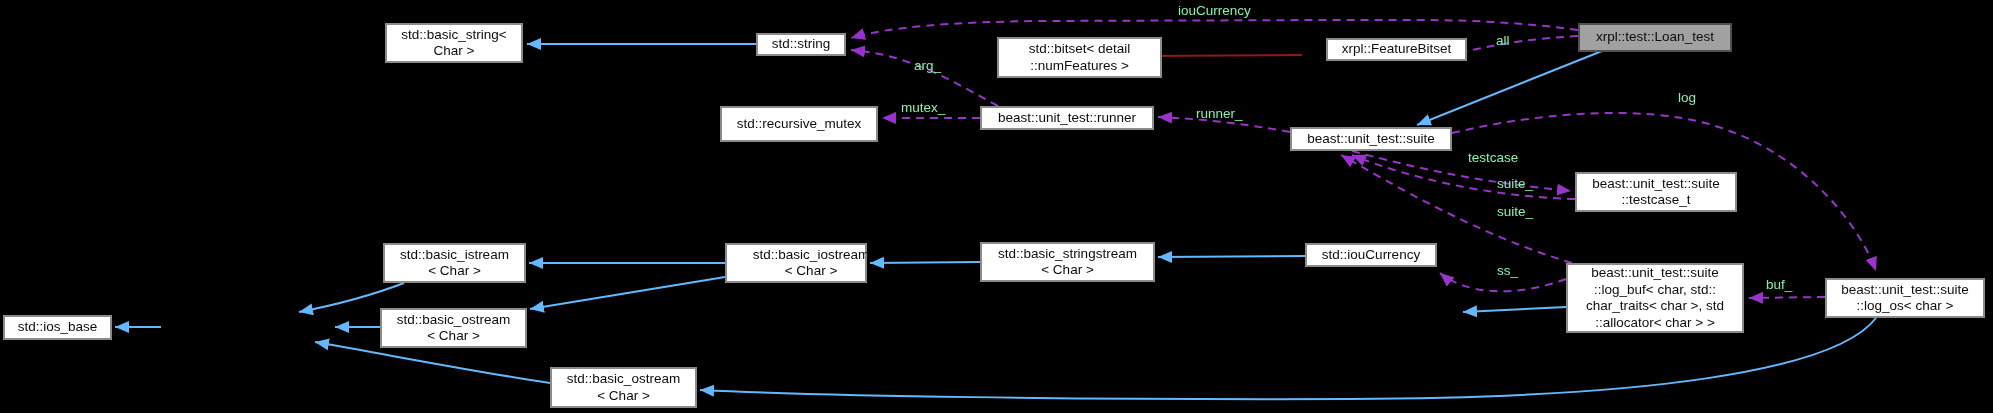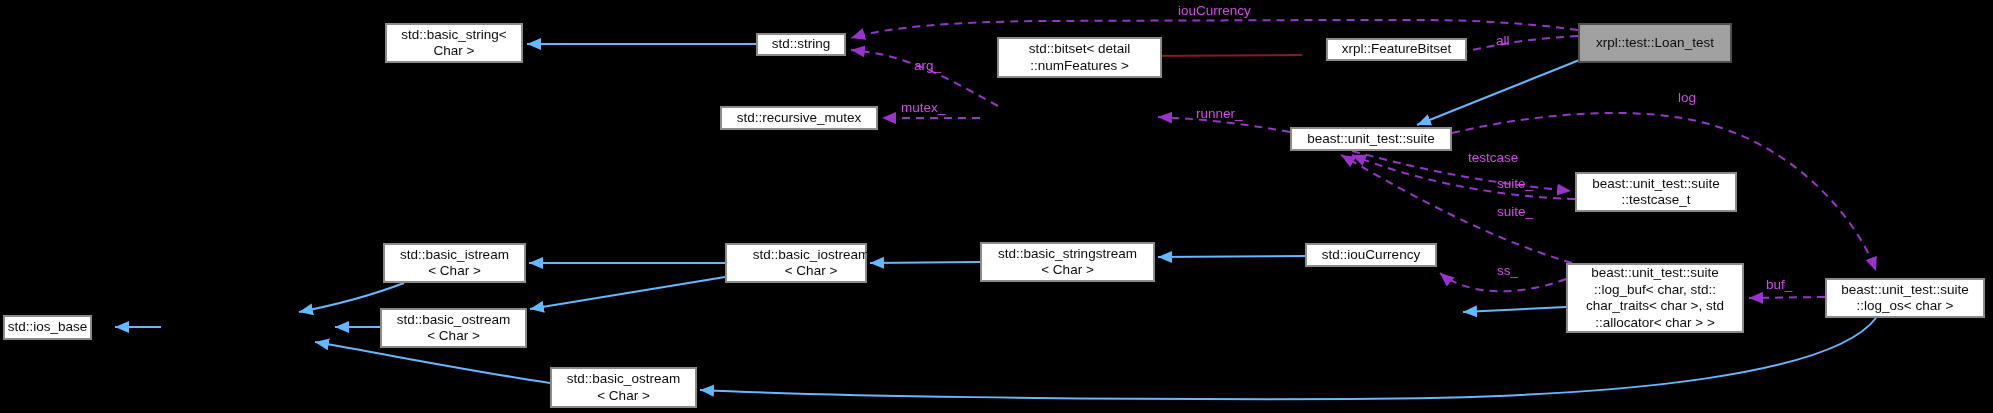--- a/index.html
+++ b/index.html
@@ -20,39 +20,39 @@
     display:flex;flex-direction:column;
     align-items:center;justify-content:center;
     text-align:center;
     font-size:13.5px;line-height:16.5px;
     white-space:nowrap;
     cursor:pointer;
   }
   .node.highlight{background:#a1a1a1;border-color:#4f4f4f;}
   .edge-label{
     position:absolute;
-    color:#d946ef;
+    color:#86efac;
     font-size:13.5px;
     white-space:nowrap;
   }
   
   #n-basic_string{left:385px;top:23px;width:138px;height:40px;}
   #n-string{left:756px;top:33px;width:90px;height:23px;}
   #n-bitset{left:997px;top:37px;width:165px;height:41px;}
   #n-featurebitset{left:1302px;top:38px;width:141px;height:23px;margin-left:24px;}
-  #n-loan_test{left:1578px;top:23px;width:154px;height:40px;}
-  #n-recursive_mutex{left:720px;top:106px;width:158px;height:24px;}
+  #n-loan_test{left:1578px;top:23px;width:154px;height:29px;}
+  #n-recursive_mutex{left:720px;top:106px;width:158px;height:36px;}
   #n-runner{left:980px;top:106px;width:174px;height:24px;}
   #n-suite{left:1290px;top:127px;width:162px;height:24px;}
   #n-testcase_t{left:1575px;top:172px;width:162px;height:40px;}
   #n-istream{left:383px;top:243px;width:143px;height:40px;}
   #n-iostream{left:725px;top:243px;width:142px;height:40px;padding-left:30px;}
   #n-basic_stringstream{left:980px;top:242px;width:175px;height:40px;}
   #n-stringstream{left:1305px;top:243px;width:132px;height:24px;}
-  #n-ios_base{left:3px;top:315px;width:89px;height:25px;}
+  #n-ios_base{left:3px;top:315px;width:109px;height:25px;}
   #n-basic_ios{left:161px;top:314px;width:171px;height:27px;}
   #n-ostream_top{left:380px;top:308px;width:147px;height:40px;}
   #n-ostream_bottom{left:550px;top:367px;width:147px;height:41px;}
   #n-stringbuf{left:1285px;top:300px;width:175px;height:70px;}
   #n-log_buf{left:1566px;top:263px;width:178px;height:70px;}
   #n-log_os{left:1825px;top:278px;width:160px;height:40px;}
   
   #l-ioucurrency{left:1178px;top:3px;}
   #l-arg{left:914px;top:58px;}
   #l-mutex{left:901px;top:100px;}
@@ -130,20 +130,23 @@
   </div>
   <div class="node" id="n-featurebitset">
     <span>xrpl::FeatureBitset</span>
   </div>
   <div class="node highlight" id="n-loan_test">
     <span>xrpl::test::Loan_test</span>
   </div>
   <div class="node" id="n-recursive_mutex">
     <span>std::recursive_mutex</span>
   </div>
+  <div class="node" id="n-runner">
+    <span>beast::unit_test::runner</span>
+  </div>
   <div class="node" id="n-suite">
     <span>beast::unit_test::suite</span>
   </div>
   <div class="node" id="n-testcase_t">
     <span>beast::unit_test::suite</span>
     <span>::testcase_t</span>
   </div>
   <div class="node" id="n-istream">
     <span>std::basic_istream</span>
     <span>&lt; Char &gt;</span>

